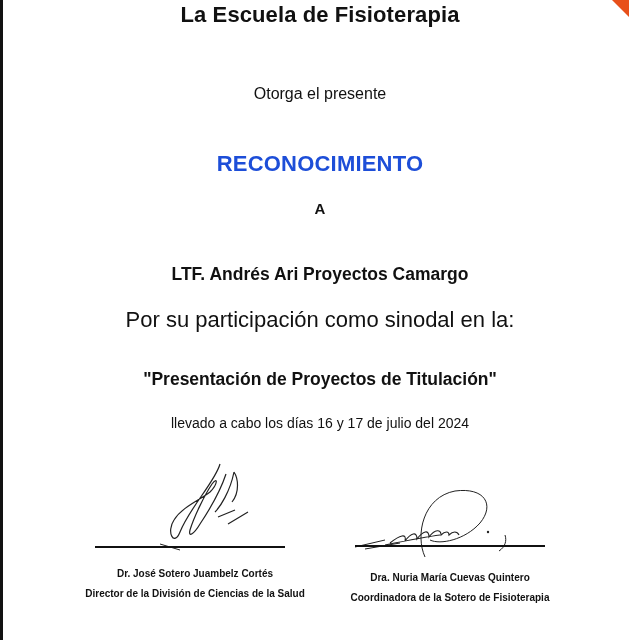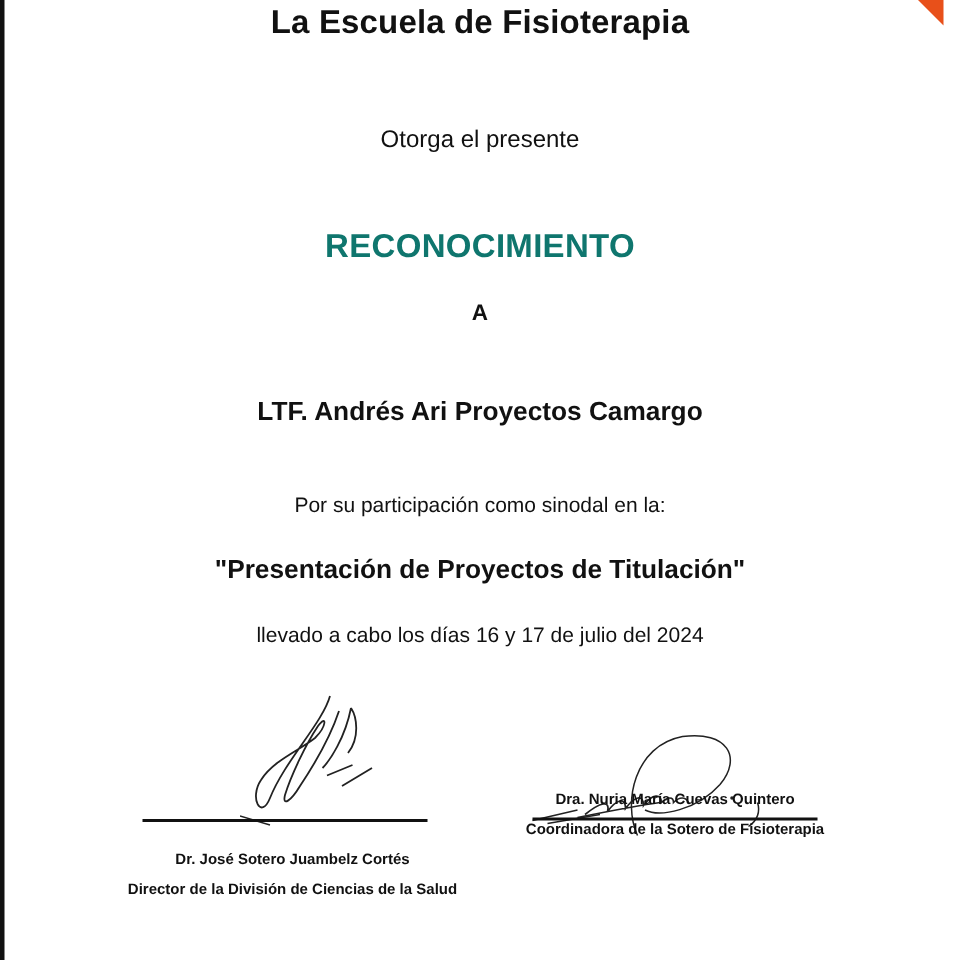--- a/index.html
+++ b/index.html
@@ -4,24 +4,24 @@
   <style>
     * { margin: 0; padding: 0; box-sizing: border-box; }
     html, body { width: 640px; height: 640px; overflow: hidden; background: #ffffff; }
     body { position: relative; font-family: "Liberation Sans", "DejaVu Sans", sans-serif; color: #111; }
     .left-edge { position: absolute; left: 0; top: 0; width: 3px; height: 640px; background: #111; }
     .corner { position: absolute; top: 0; left: 612px; width: 0; height: 0;
       border-left: 17px solid transparent; border-top: 17px solid #e8501a; }
     .line { position: absolute; left: 0; width: 640px; text-align: center; white-space: nowrap; }
     .school { top: 2px; font-size: 22px; font-weight: bold; letter-spacing: 0.1px; text-align: center; }
     .grants { top: 85px; font-size: 16px; }
-    .title { top: 151px; font-size: 22px; font-weight: bold; color: #0f766e; letter-spacing: 0.2px; }
+    .title { top: 151px; font-size: 22px; font-weight: bold; color: #1d4ed8; letter-spacing: 0.2px; }
     .a-letter { top: 200px; font-size: 15px; font-weight: bold; }
     .name { top: 264px; font-size: 17.5px; font-weight: bold; }
-    .reason { top: 328px; font-size: 14px; }
+    .reason { top: 307px; font-size: 22px; }
     .event { top: 369px; font-size: 17.5px; font-weight: bold; }
     .dates { top: 415px; font-size: 14px; }
     .sig-block { position: absolute; text-align: center; }
     .sig-line { position: absolute; height: 2px; background: #111; }
     .sig-name { position: absolute; font-size: 10px; font-weight: bold; white-space: nowrap; width: 100%; text-align: center; }
     .sig-role { position: absolute; font-size: 10px; font-weight: bold; white-space: nowrap; width: 100%; text-align: center; }
     svg.sig { position: absolute; }
   </style>
 </head>
 <body>
@@ -52,16 +52,16 @@
 </div>
 
 <svg class="sig" style="left:345px; top:485px;" width="170" height="75" viewBox="0 0 170 75">
   <path d="M40 60 C 60 56, 80 52, 95 50 M 45 58 C 55 50, 62 48, 60 56 C 66 48, 72 46, 72 54 C 78 46, 84 44, 84 52 C 90 44, 96 44, 96 50 C 100 46, 104 46, 104 50 C 108 46, 112 46, 114 50" fill="none" stroke="#222" stroke-width="1.1"></path>
   <path d="M80 72 C 70 50, 78 12, 110 6 C 140 2, 150 20, 135 38 C 120 55, 95 60, 85 55" fill="none" stroke="#222" stroke-width="1"></path>
   <path d="M10 62 L 40 55 M 20 64 L 55 58" fill="none" stroke="#222" stroke-width="1"></path>
   <circle cx="143" cy="47" r="1.2" fill="#222"></circle>
   <path d="M160 50 C 162 56, 160 62, 154 66" fill="none" stroke="#222" stroke-width="1"></path>
 </svg>
 <div class="sig-line" style="left:355px; top:545px; width:190px;"></div>
-<div class="sig-block" style="left:330px; top:520px; width:240px; height:50px;">
+<div class="sig-block" style="left:330px; top:564px; width:240px; height:50px;">
   <div class="sig-name" style="top:8px;">Dra. Nuria María Cuevas Quintero</div>
   <div class="sig-role" style="top:28px;">Coordinadora de la Sotero de Fisioterapia</div>
 </div>
 
 </body></html>

